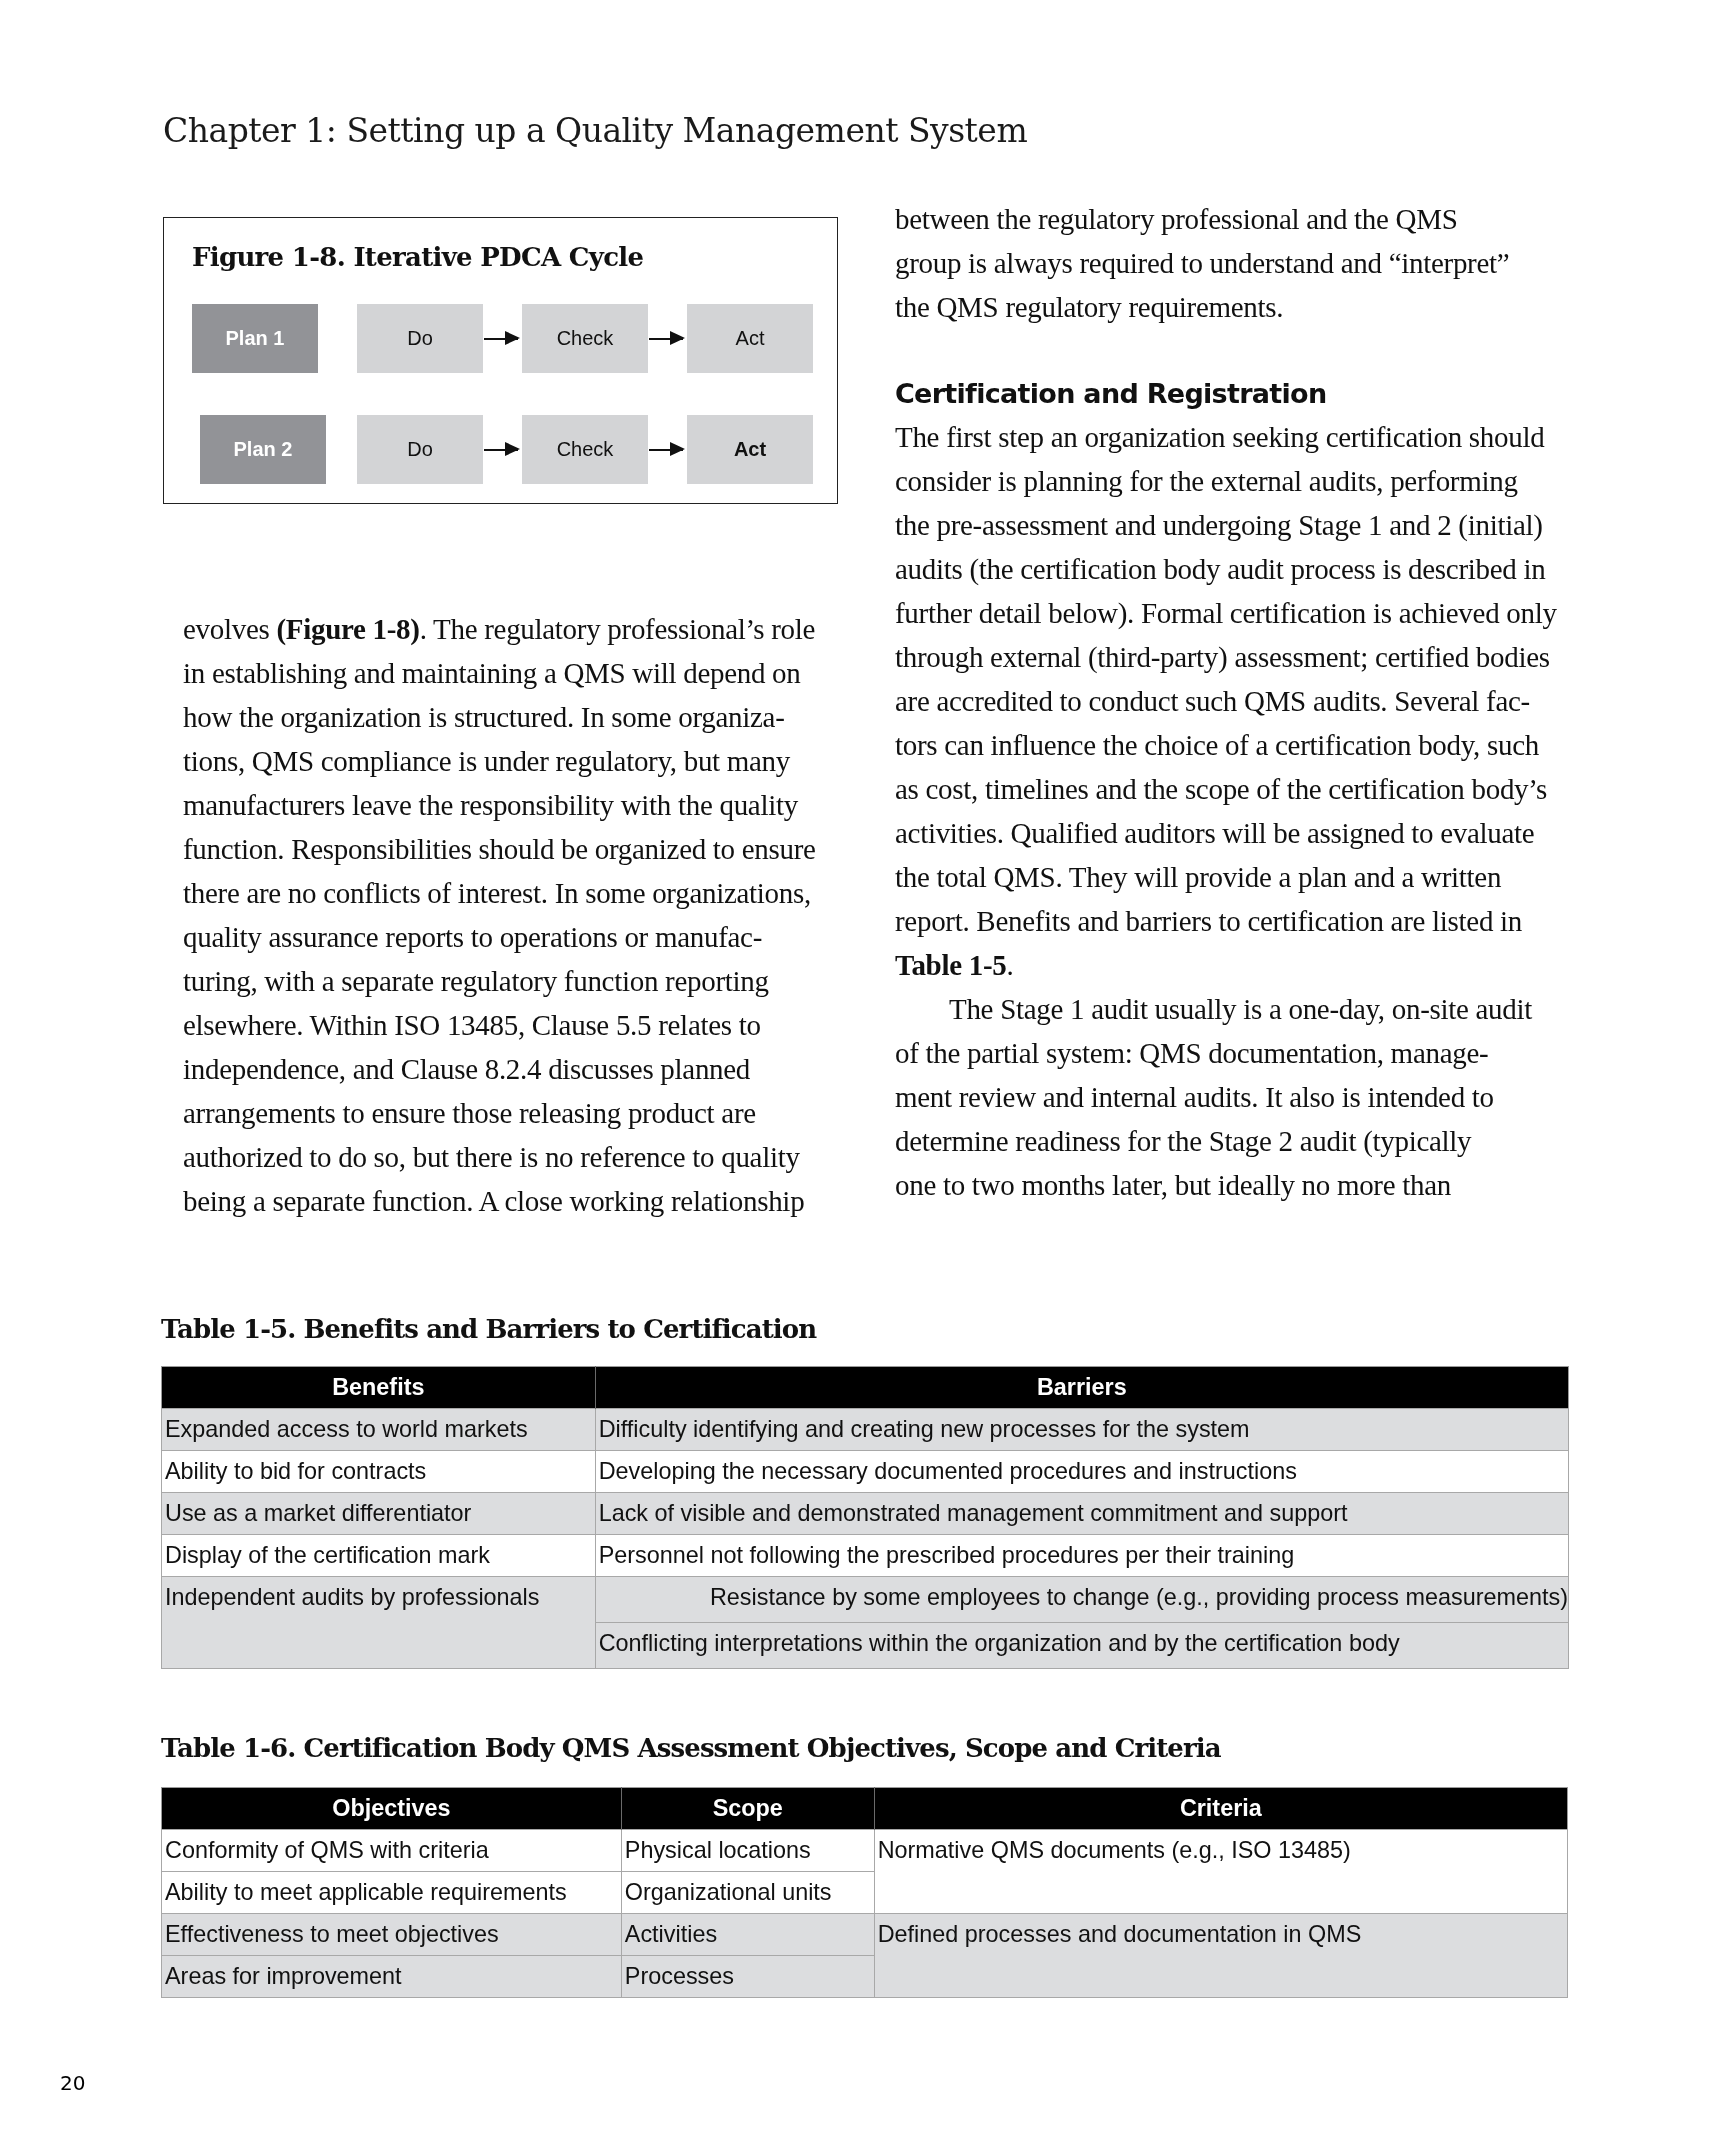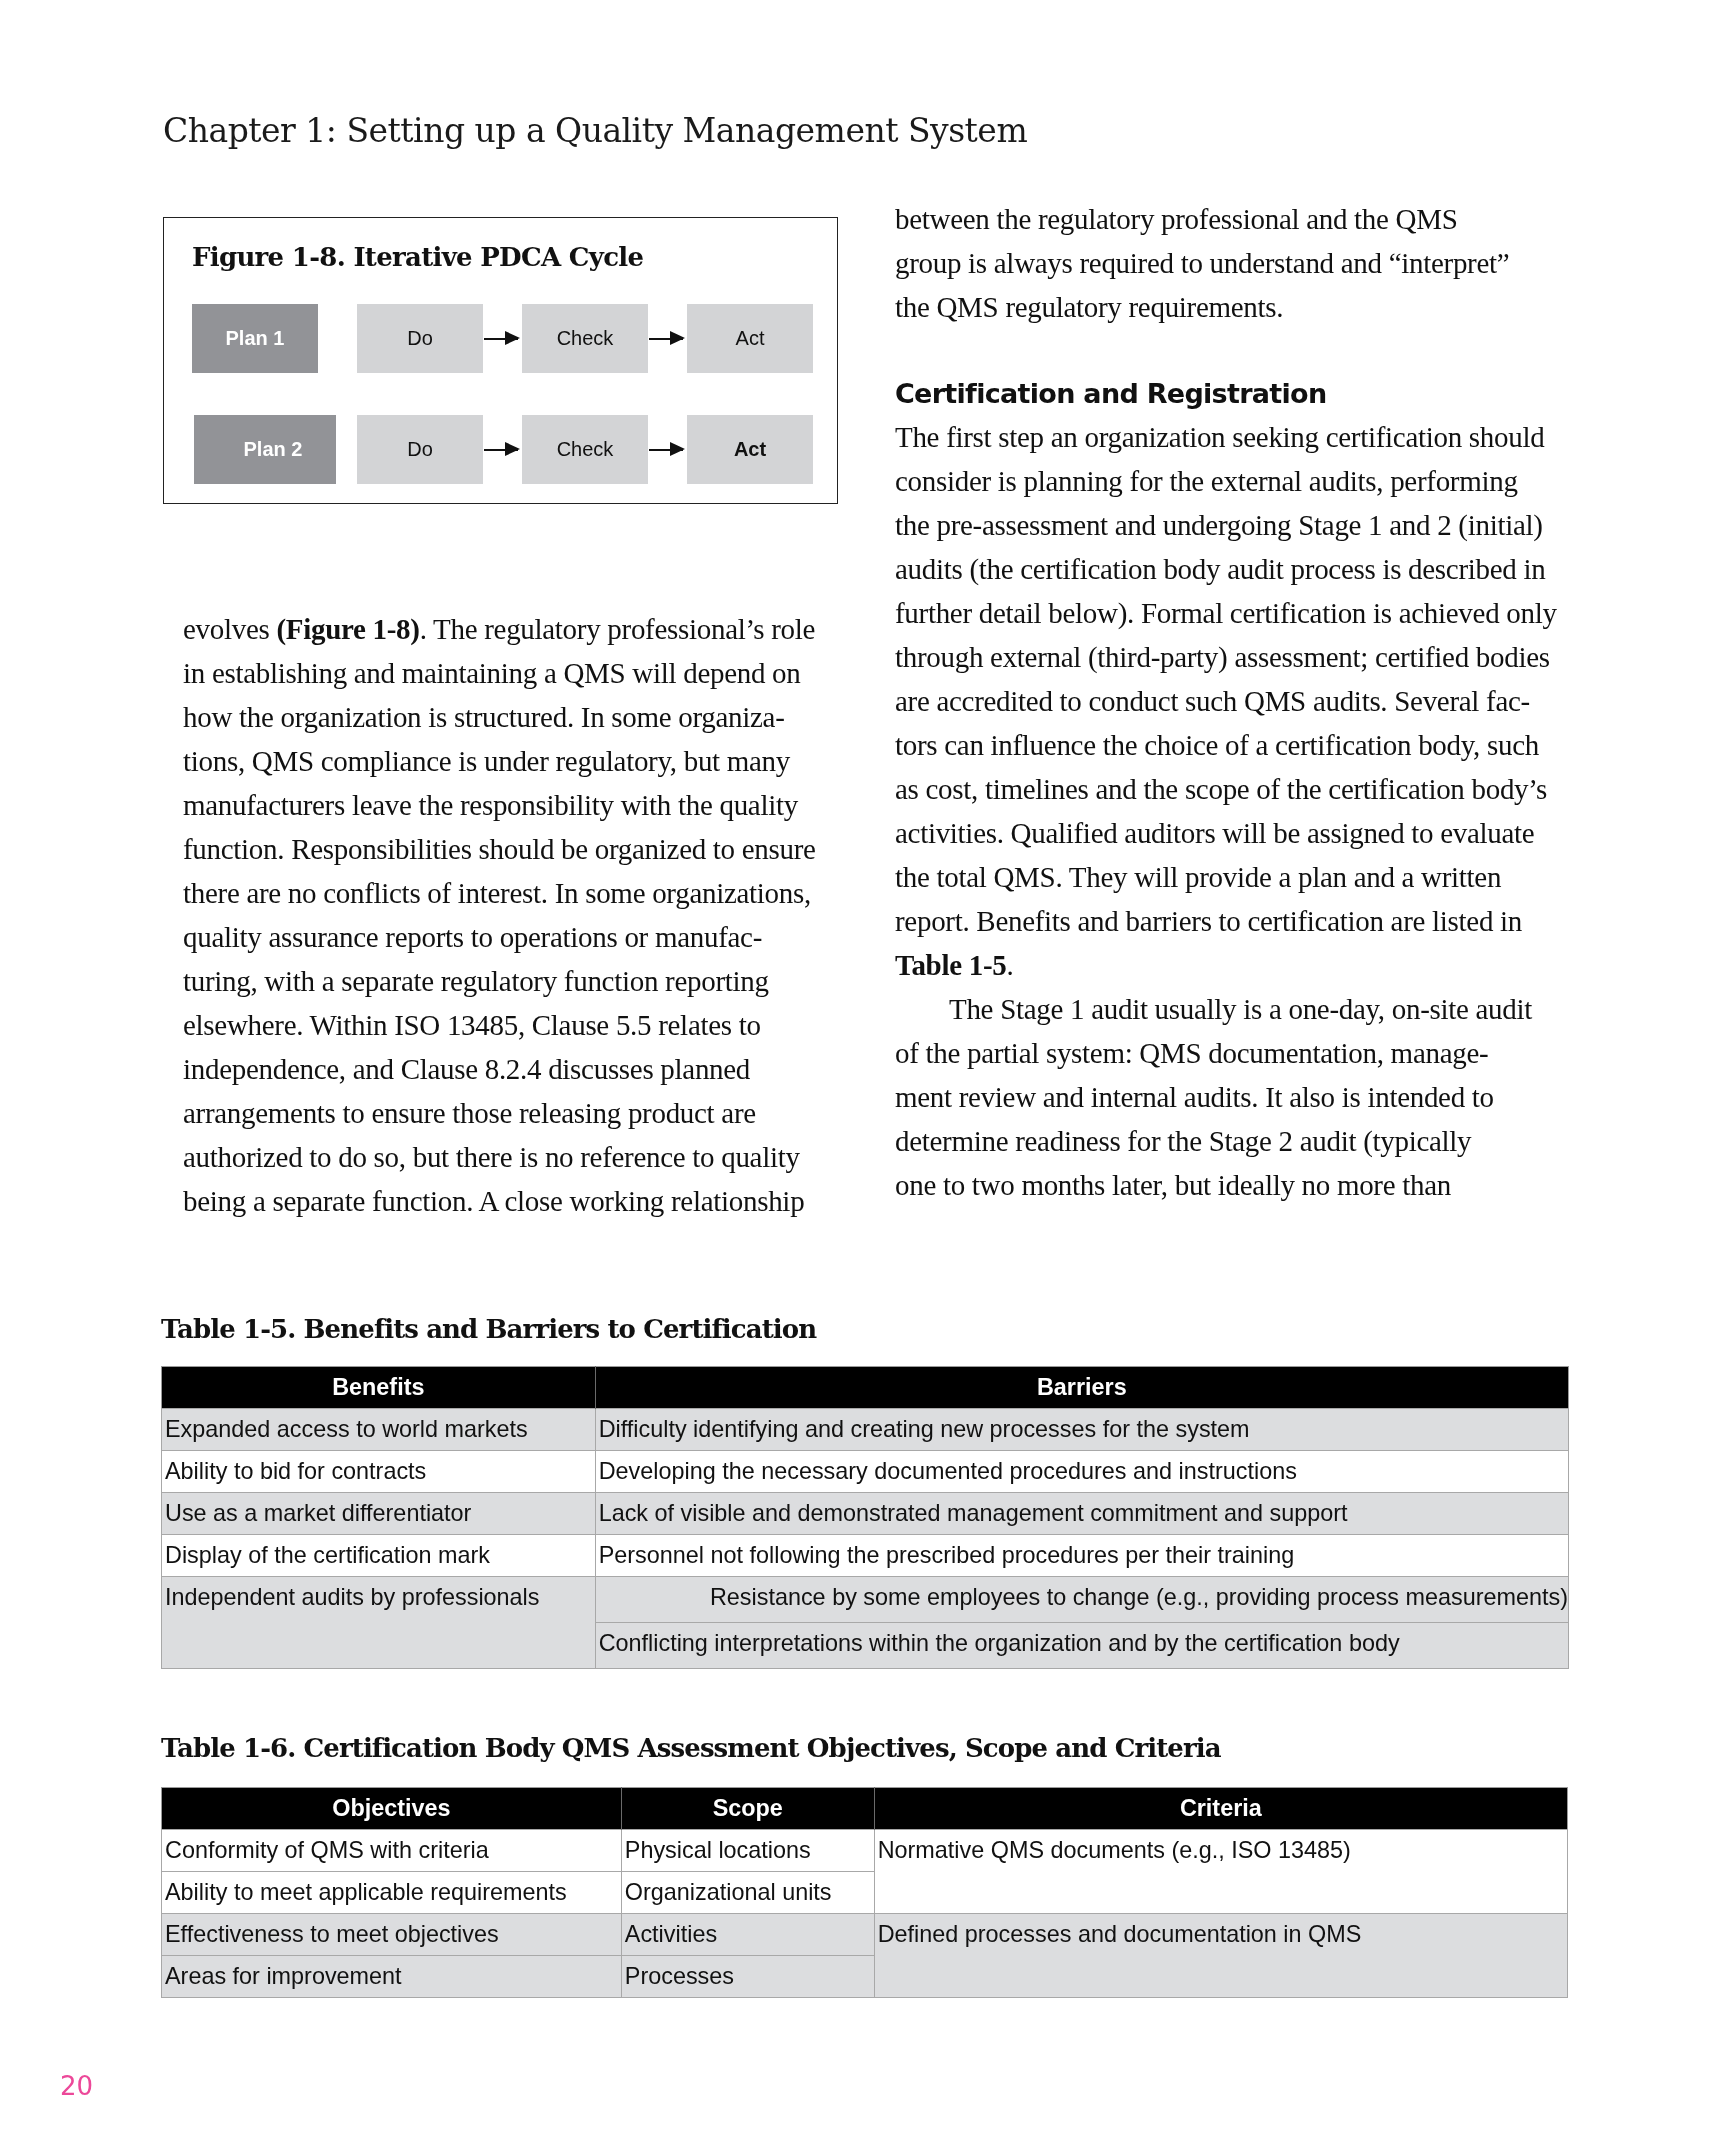--- a/index.html
+++ b/index.html
@@ -59,42 +59,42 @@
     border-left:1.9px solid #6a6a6a; text-align:center;
   }
   table.doc th:first-child { border-left:none; }
   table.doc td {
     height:41px; padding:0 0 0 3px; border:1.9px solid #a8a8a8; vertical-align:top; line-height:41px;
     white-space:nowrap;
   }
   .g { background:#dcdddf; }
   .w { background:#ffffff; }
   .page-num {
-    left:60px; top:2071px; font-family:"DejaVu Sans", sans-serif; font-size:26px; color:#ec4899;
+    left:60px; top:2071px; font-family:"DejaVu Sans", sans-serif; font-size:20px; color:#000000;
   }
 </style>
 </head>
 <body>
 
 <div class="abs running-head">Chapter 1: Setting up a Quality Management System</div>
 
 <div class="abs figure">
   <div class="fig-title">Figure 1-8. Iterative PDCA Cycle</div>
 
   <div class="pdca-row" style="top:86px;">
     <div class="pdca-box plan" style="left:0;">Plan 1</div>
     <div class="pdca-box" style="left:165px;">Do</div>
     <div class="arrow" style="left:292px;"></div>
     <div class="pdca-box" style="left:330px;">Check</div>
     <div class="arrow" style="left:457px;"></div>
     <div class="pdca-box" style="left:495px;">Act</div>
   </div>
 
   <div class="pdca-row" style="top:197px;">
-    <div class="pdca-box plan" style="left:2px;padding-left:16px;">Plan 2</div>
+    <div class="pdca-box plan" style="left:8px;">Plan 2</div>
     <div class="pdca-box" style="left:165px;">Do</div>
     <div class="arrow" style="left:292px;"></div>
     <div class="pdca-box" style="left:330px;">Check</div>
     <div class="arrow" style="left:457px;"></div>
     <div class="pdca-box bold" style="left:495px;">Act</div>
   </div>
 </div>
 
 <div class="abs col left-col">
   <p><span>evolves </span><b>(Figure 1-8)</b><span>. The regulatory professional’s role</span></p>

